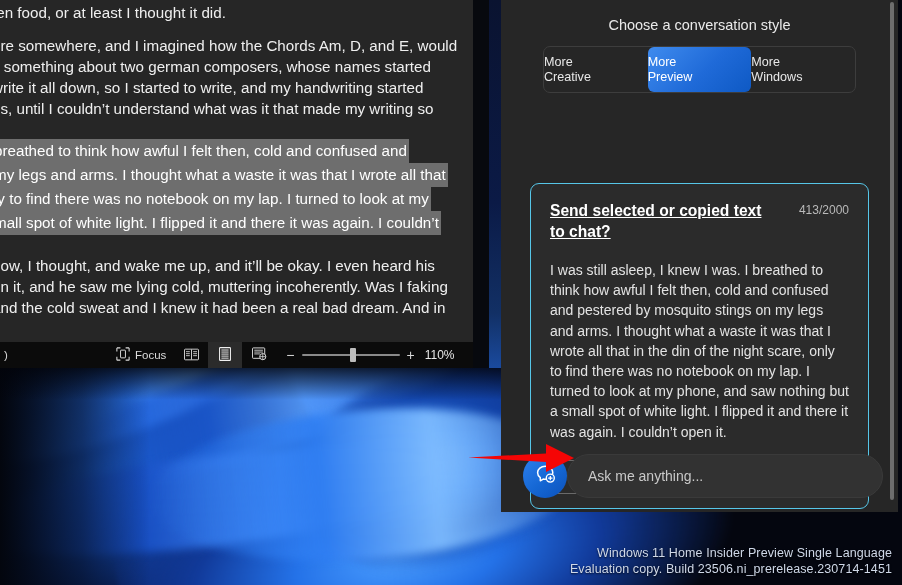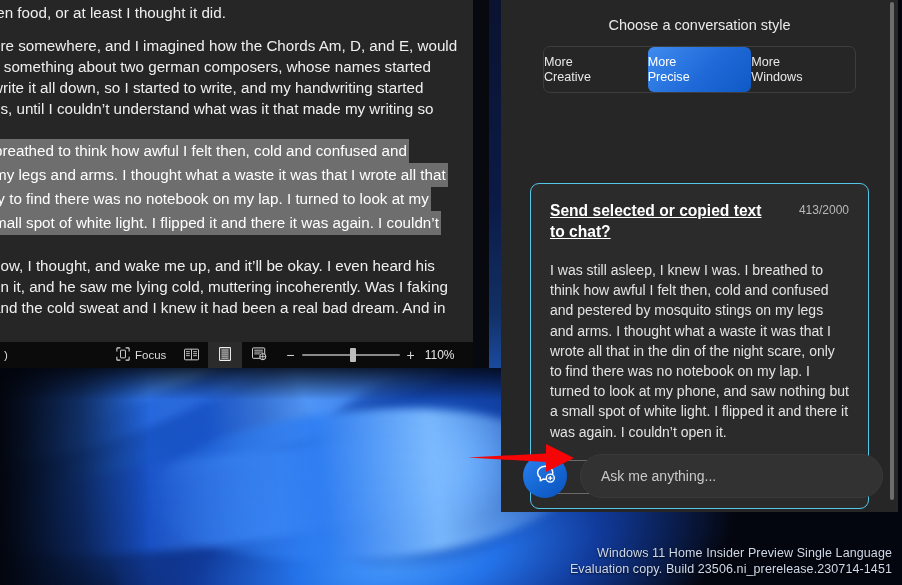--- a/index.html
+++ b/index.html
@@ -245,21 +245,21 @@
     font-size: 13.4px;
     display: flex; align-items: center; justify-content: center;
     gap: 9px;
     cursor: pointer;
   }
   .ic-cyan { color: #5fc9e8; display: inline-flex; align-items: center; }
 
   .composer {
     position: absolute; left: 22px; bottom: 14px;
     width: 360px;
-    display: flex; align-items: center; gap: 13px;
+    display: flex; align-items: center; 
   }
   .new-chat-btn {
     width: 44px; height: 44px; border-radius: 50%;
     background: linear-gradient(140deg, #2e81ef 0%, #1567d4 55%, #0b51bb 100%);
     display: flex; align-items: center; justify-content: center;
     flex: 0 0 auto;
     cursor: pointer;
   }
   .ask-input {
     flex: 1; height: 44px;
@@ -418,21 +418,21 @@
 
     <div class="cop-head">Choose a conversation style</div>
 
     <div class="style-group">
       <div class="style-btn">
         <span>More</span>
         <span>Creative</span>
       </div>
       <div class="style-btn selected">
         <span>More</span>
-        <span>Precise</span>
+        <span>Preview</span>
       </div>
       <div class="style-btn">
         <span>More</span>
         <span>Windows</span>
       </div>
     </div>
 
     <div class="card">
       <div class="card-head">
         <div class="card-title">Send selected or copied text to chat?</div>

